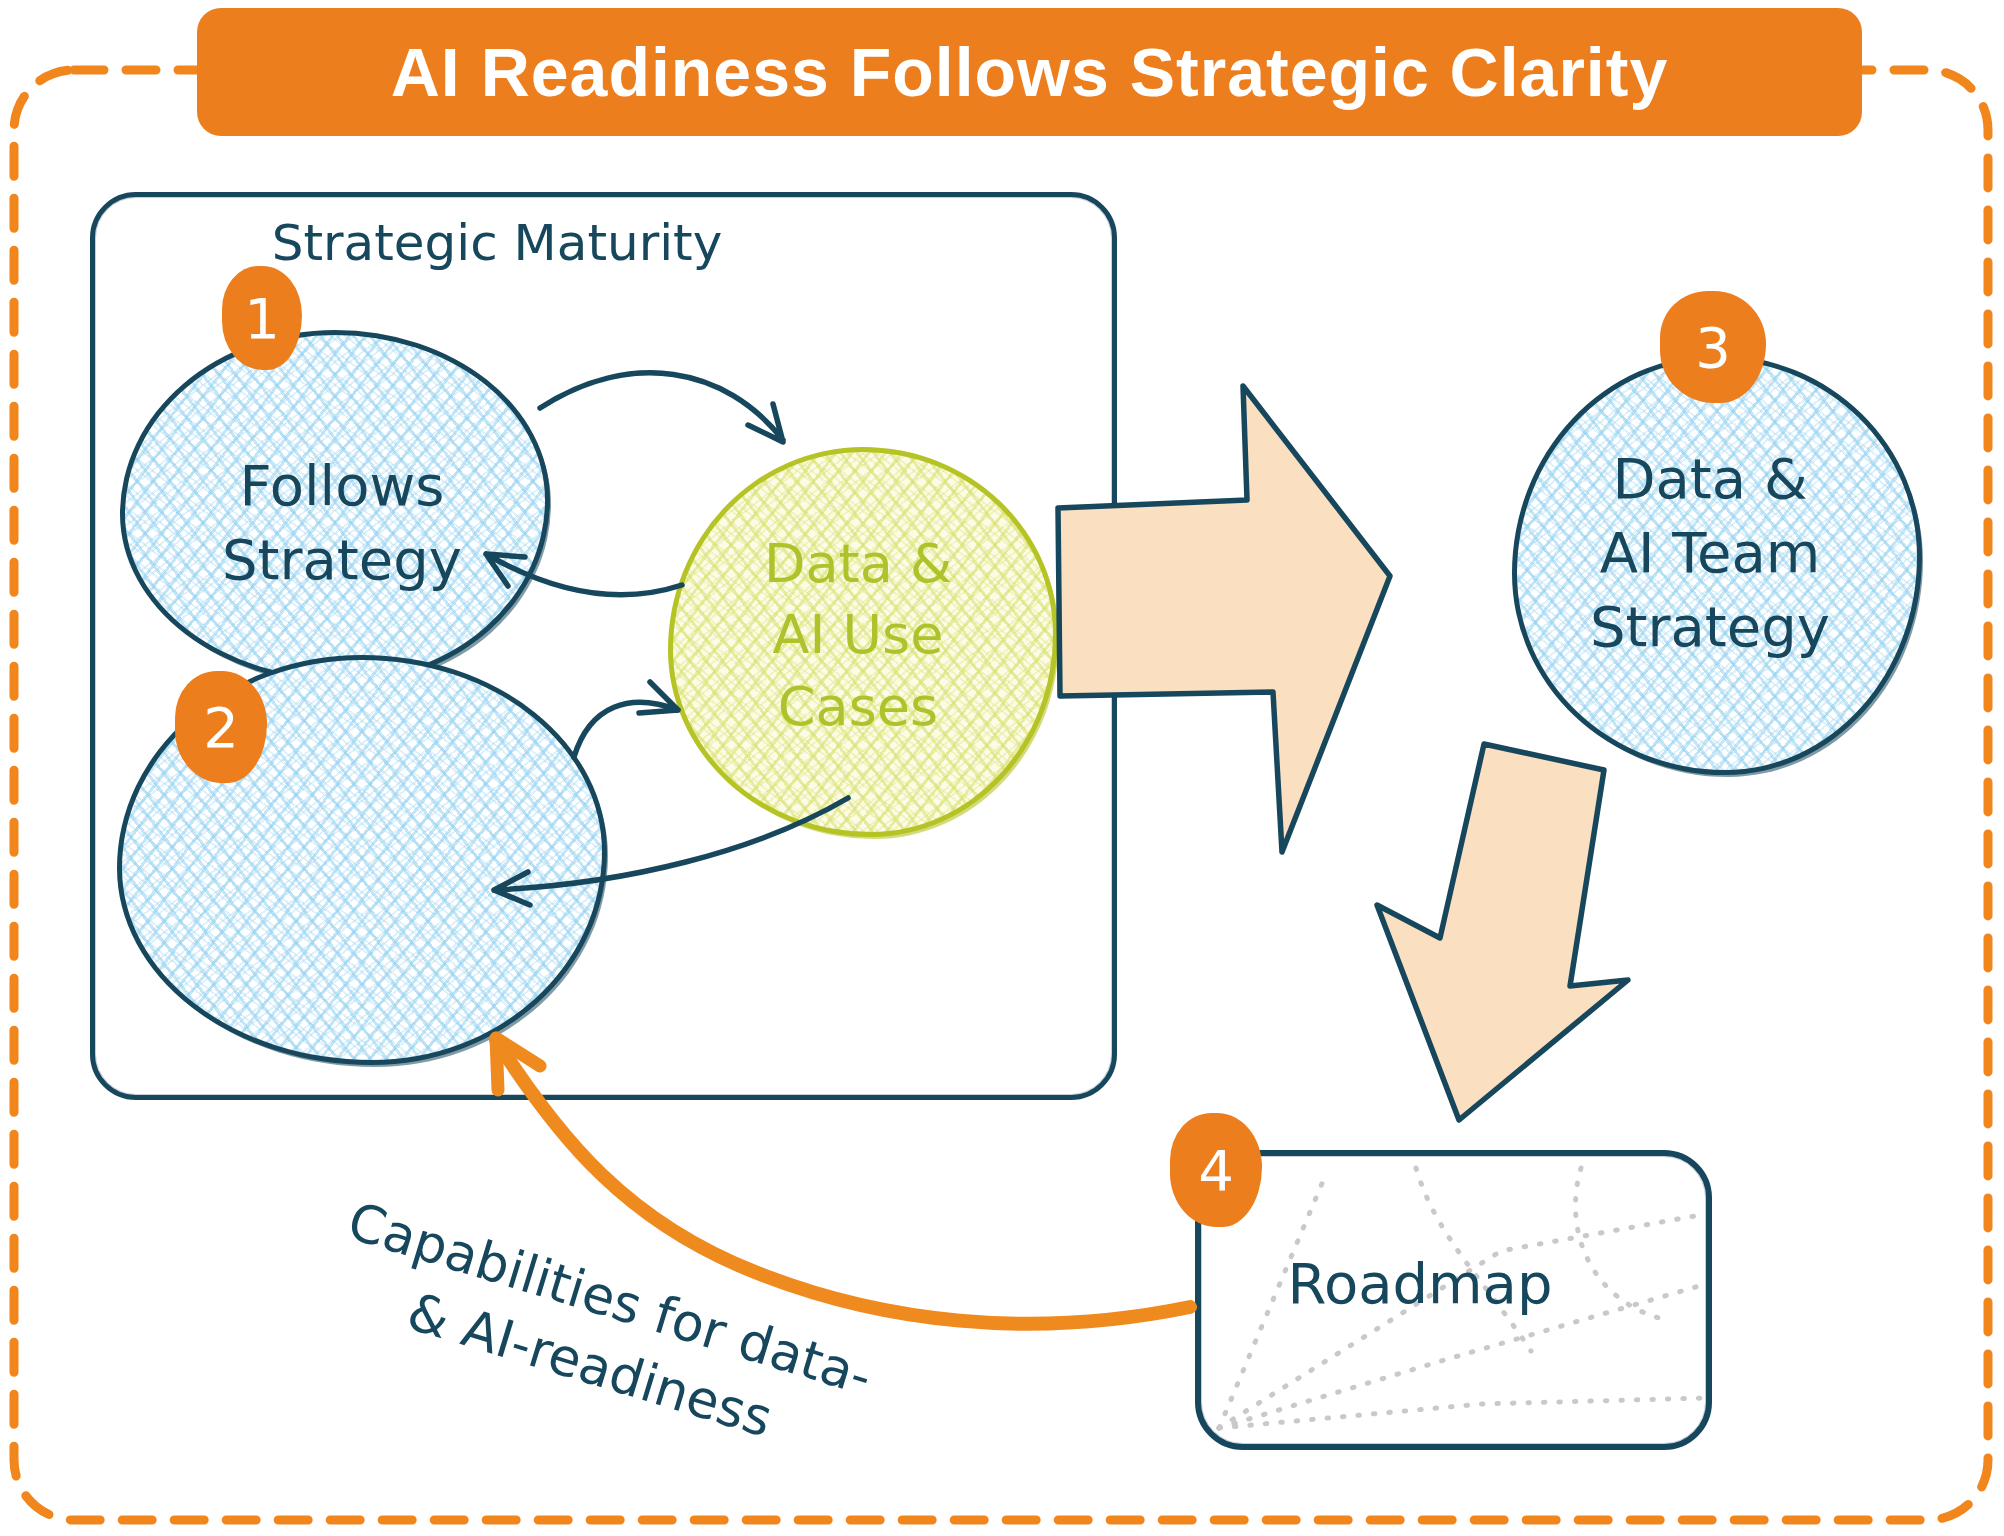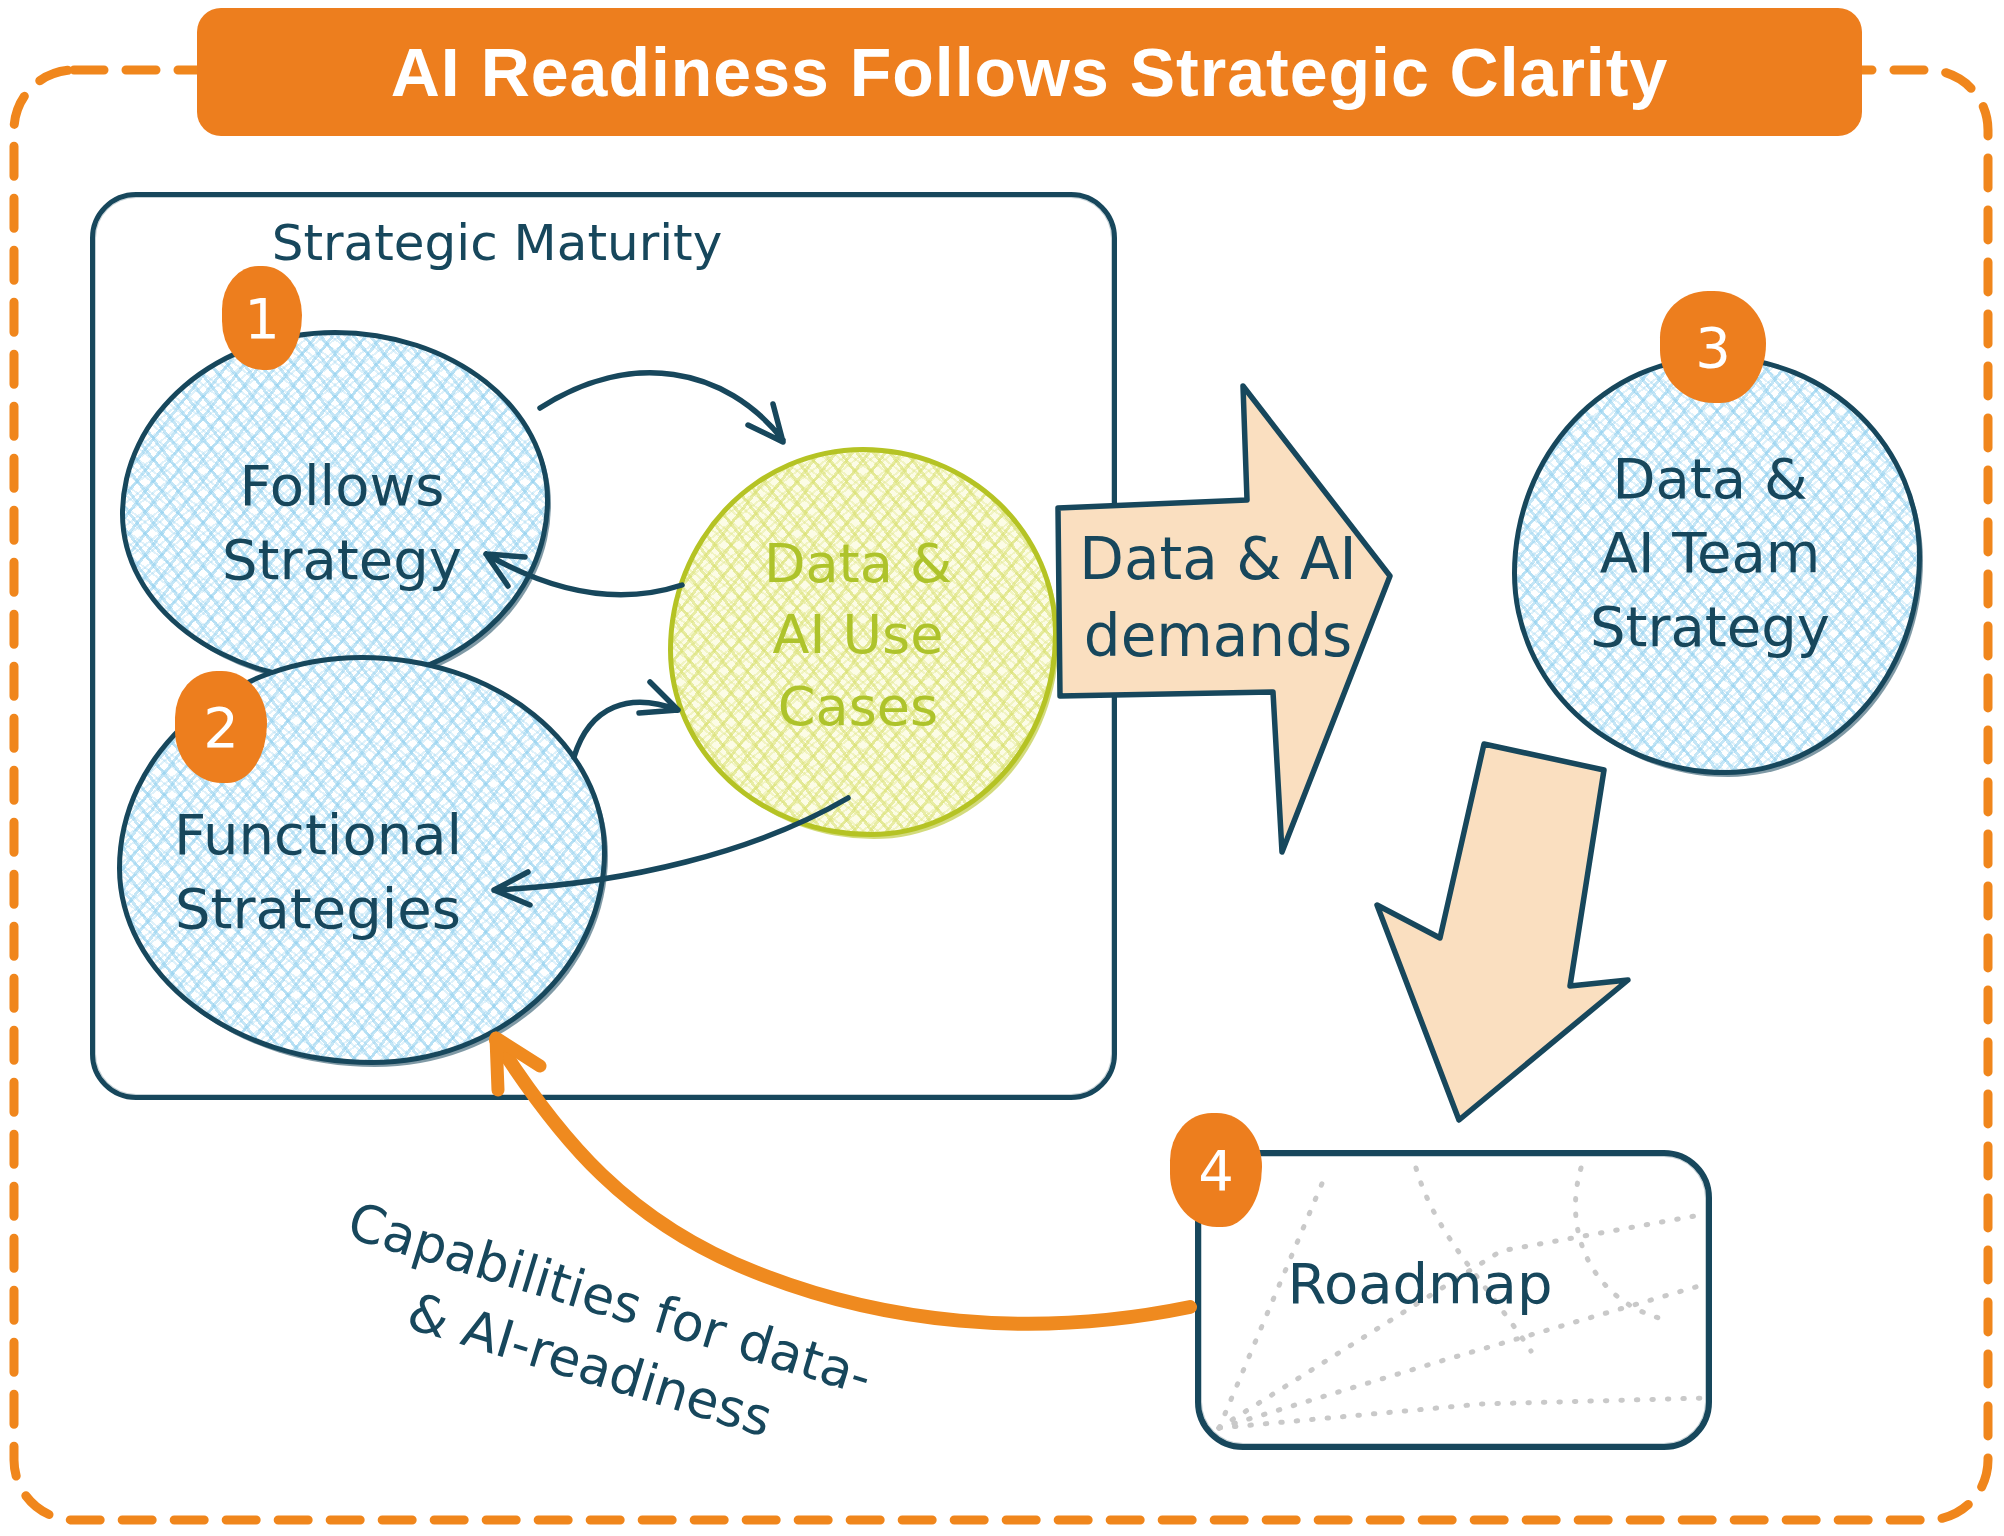--- a/index.html
+++ b/index.html
@@ -118,29 +118,25 @@
       <path d="M 1190 1307 C 1030 1340 880 1322 755 1272 C 628 1222 560 1140 496 1040"></path>
       <path d="M 496 1038 L 540 1066 M 496 1038 L 498 1090" stroke-width="13"></path>
     </g>
   </svg>
 
   <div class="label t-heading" style="left:497px; top:243px;">Strategic Maturity</div>
 
   <div class="label t-node" style="left:342px; top:523px;">Follows
 Strategy</div>
 
-  <div class="label t-node" style="left:318px; top:872px;">Functional
-Strategies</div>
 
   <div class="label t-olive" style="left:858px; top:635px;">Data &amp;
 AI Use
 Cases</div>
 
-  <div class="label t-demands" style="left:1218px; top:598px;">Data &amp; AI
-demands</div>
 
   <div class="label t-node" style="left:1710px; top:553px;">Data &amp;
 AI Team
 Strategy</div>
 
 
   <div class="label t-roadmap" style="left:1420px; top:1284px;">Roadmap</div>
 
   <div class="label t-cap" style="left:600px; top:1332px;">Capabilities for data-
 &amp; AI-readiness</div>

